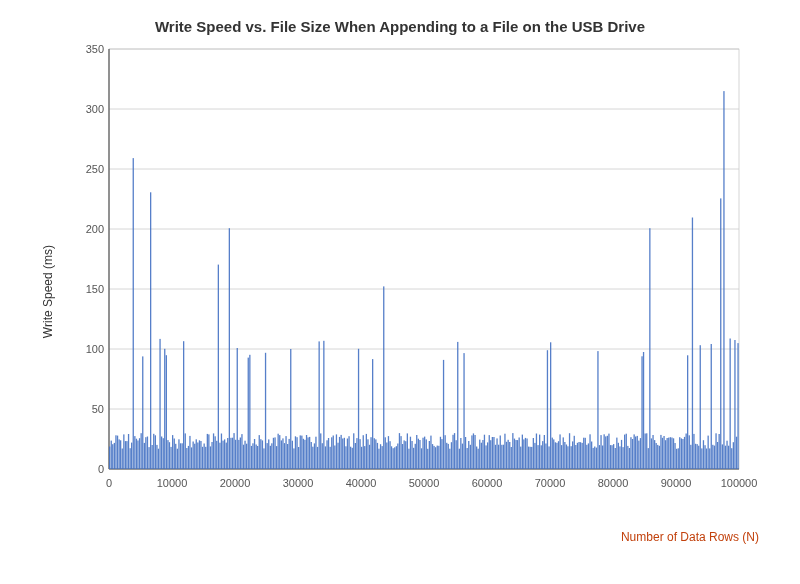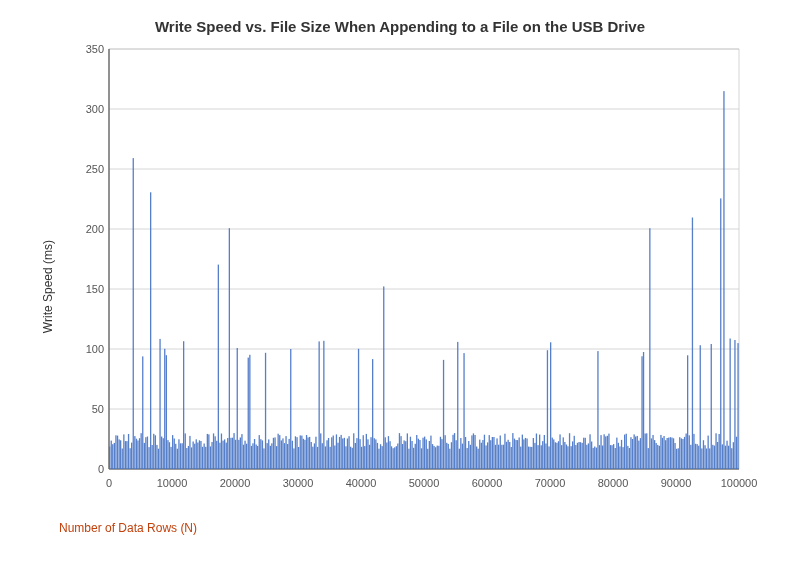--- a/index.html
+++ b/index.html
@@ -37,21 +37,22 @@
       font-size: 12px;
       color: #333;
       writing-mode: vertical-rl;
       transform: rotate(180deg);
       margin-right: 4px;
       white-space: nowrap;
     }
     .plot-and-axes {
       display: flex;
       flex-direction: column;
-      align-items: flex-start;
+      align-items: flex-end;
+      gap: 9px;
     }
     .plot-wrapper {
       position: relative;
     }
     svg.chart-svg {
       display: block;
     }
     .x-axis-label {
       font-size: 12px;
       color: #c2410c;

